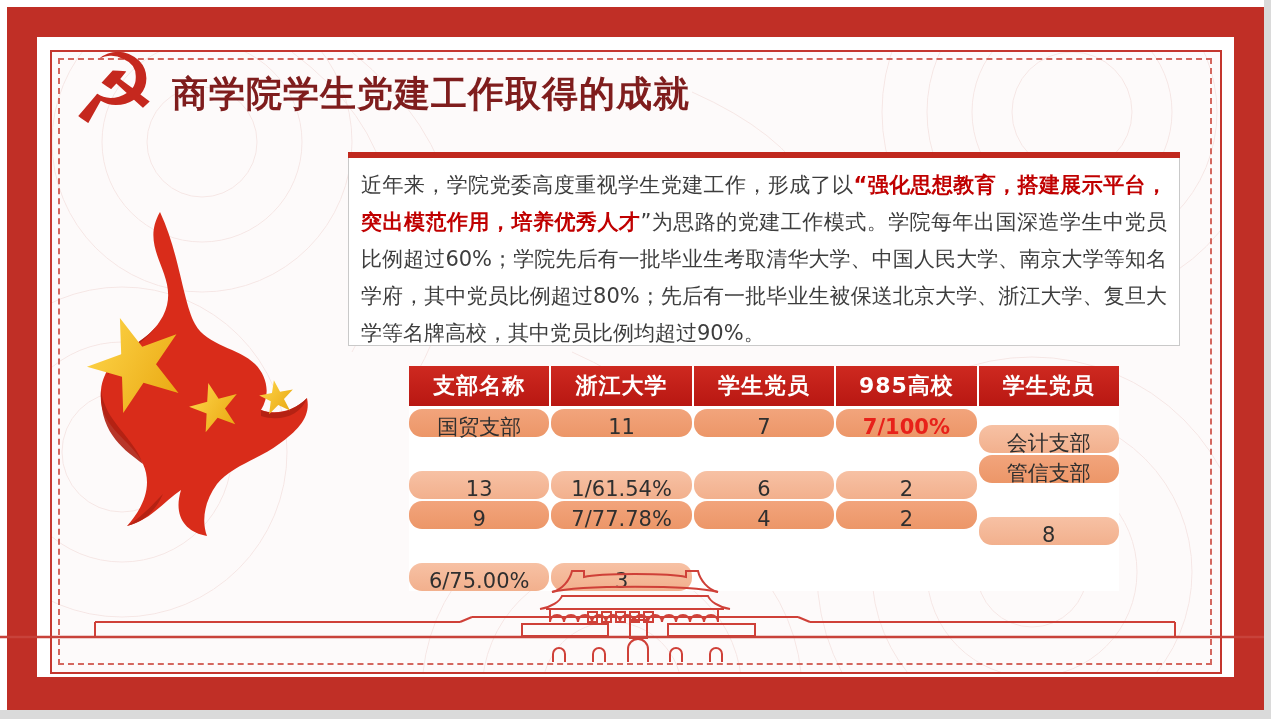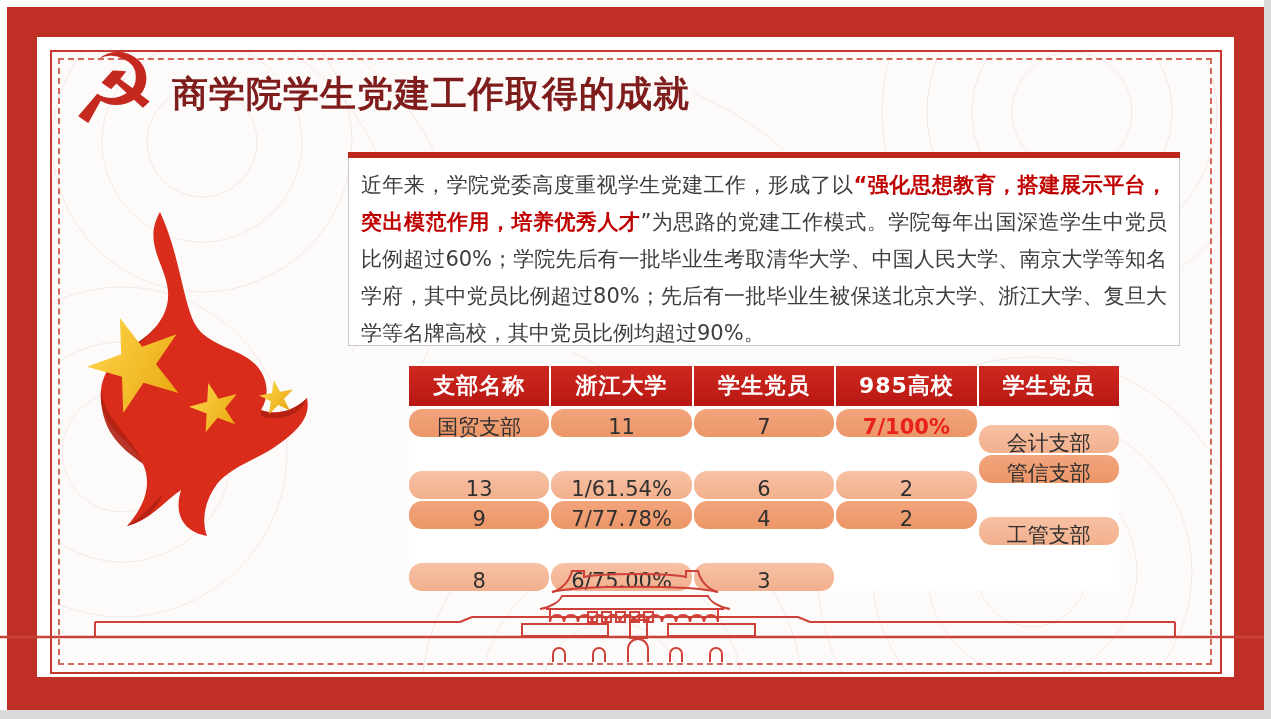--- a/index.html
+++ b/index.html
@@ -133,21 +133,20 @@
         <div class="td light">会计支部</div>
         <div class="td light">13</div>
         <div class="td light">1/61.54%</div>
         <div class="td light">6</div>
         <div class="td light">2</div>
         <div class="td dark">管信支部</div>
         <div class="td dark">9</div>
         <div class="td dark">7/77.78%</div>
         <div class="td dark">4</div>
         <div class="td dark">2</div>
-        <div class="td light">工管支部</div>
         <div class="td light">8</div>
         <div class="td light">6/75.00%</div>
         <div class="td light">3</div>
       </div>
   </div>
 
   <svg class="gate" viewBox="0 0 1271 102">
     <g fill="none" stroke="#cf4038" stroke-width="2">
 
       <path d="M552,27 C562,25 570,15 572,6 L584,6 L584,12 C600,8 670,8 686,12 L686,6 L698,6 C700,15 708,25 718,27"></path>

